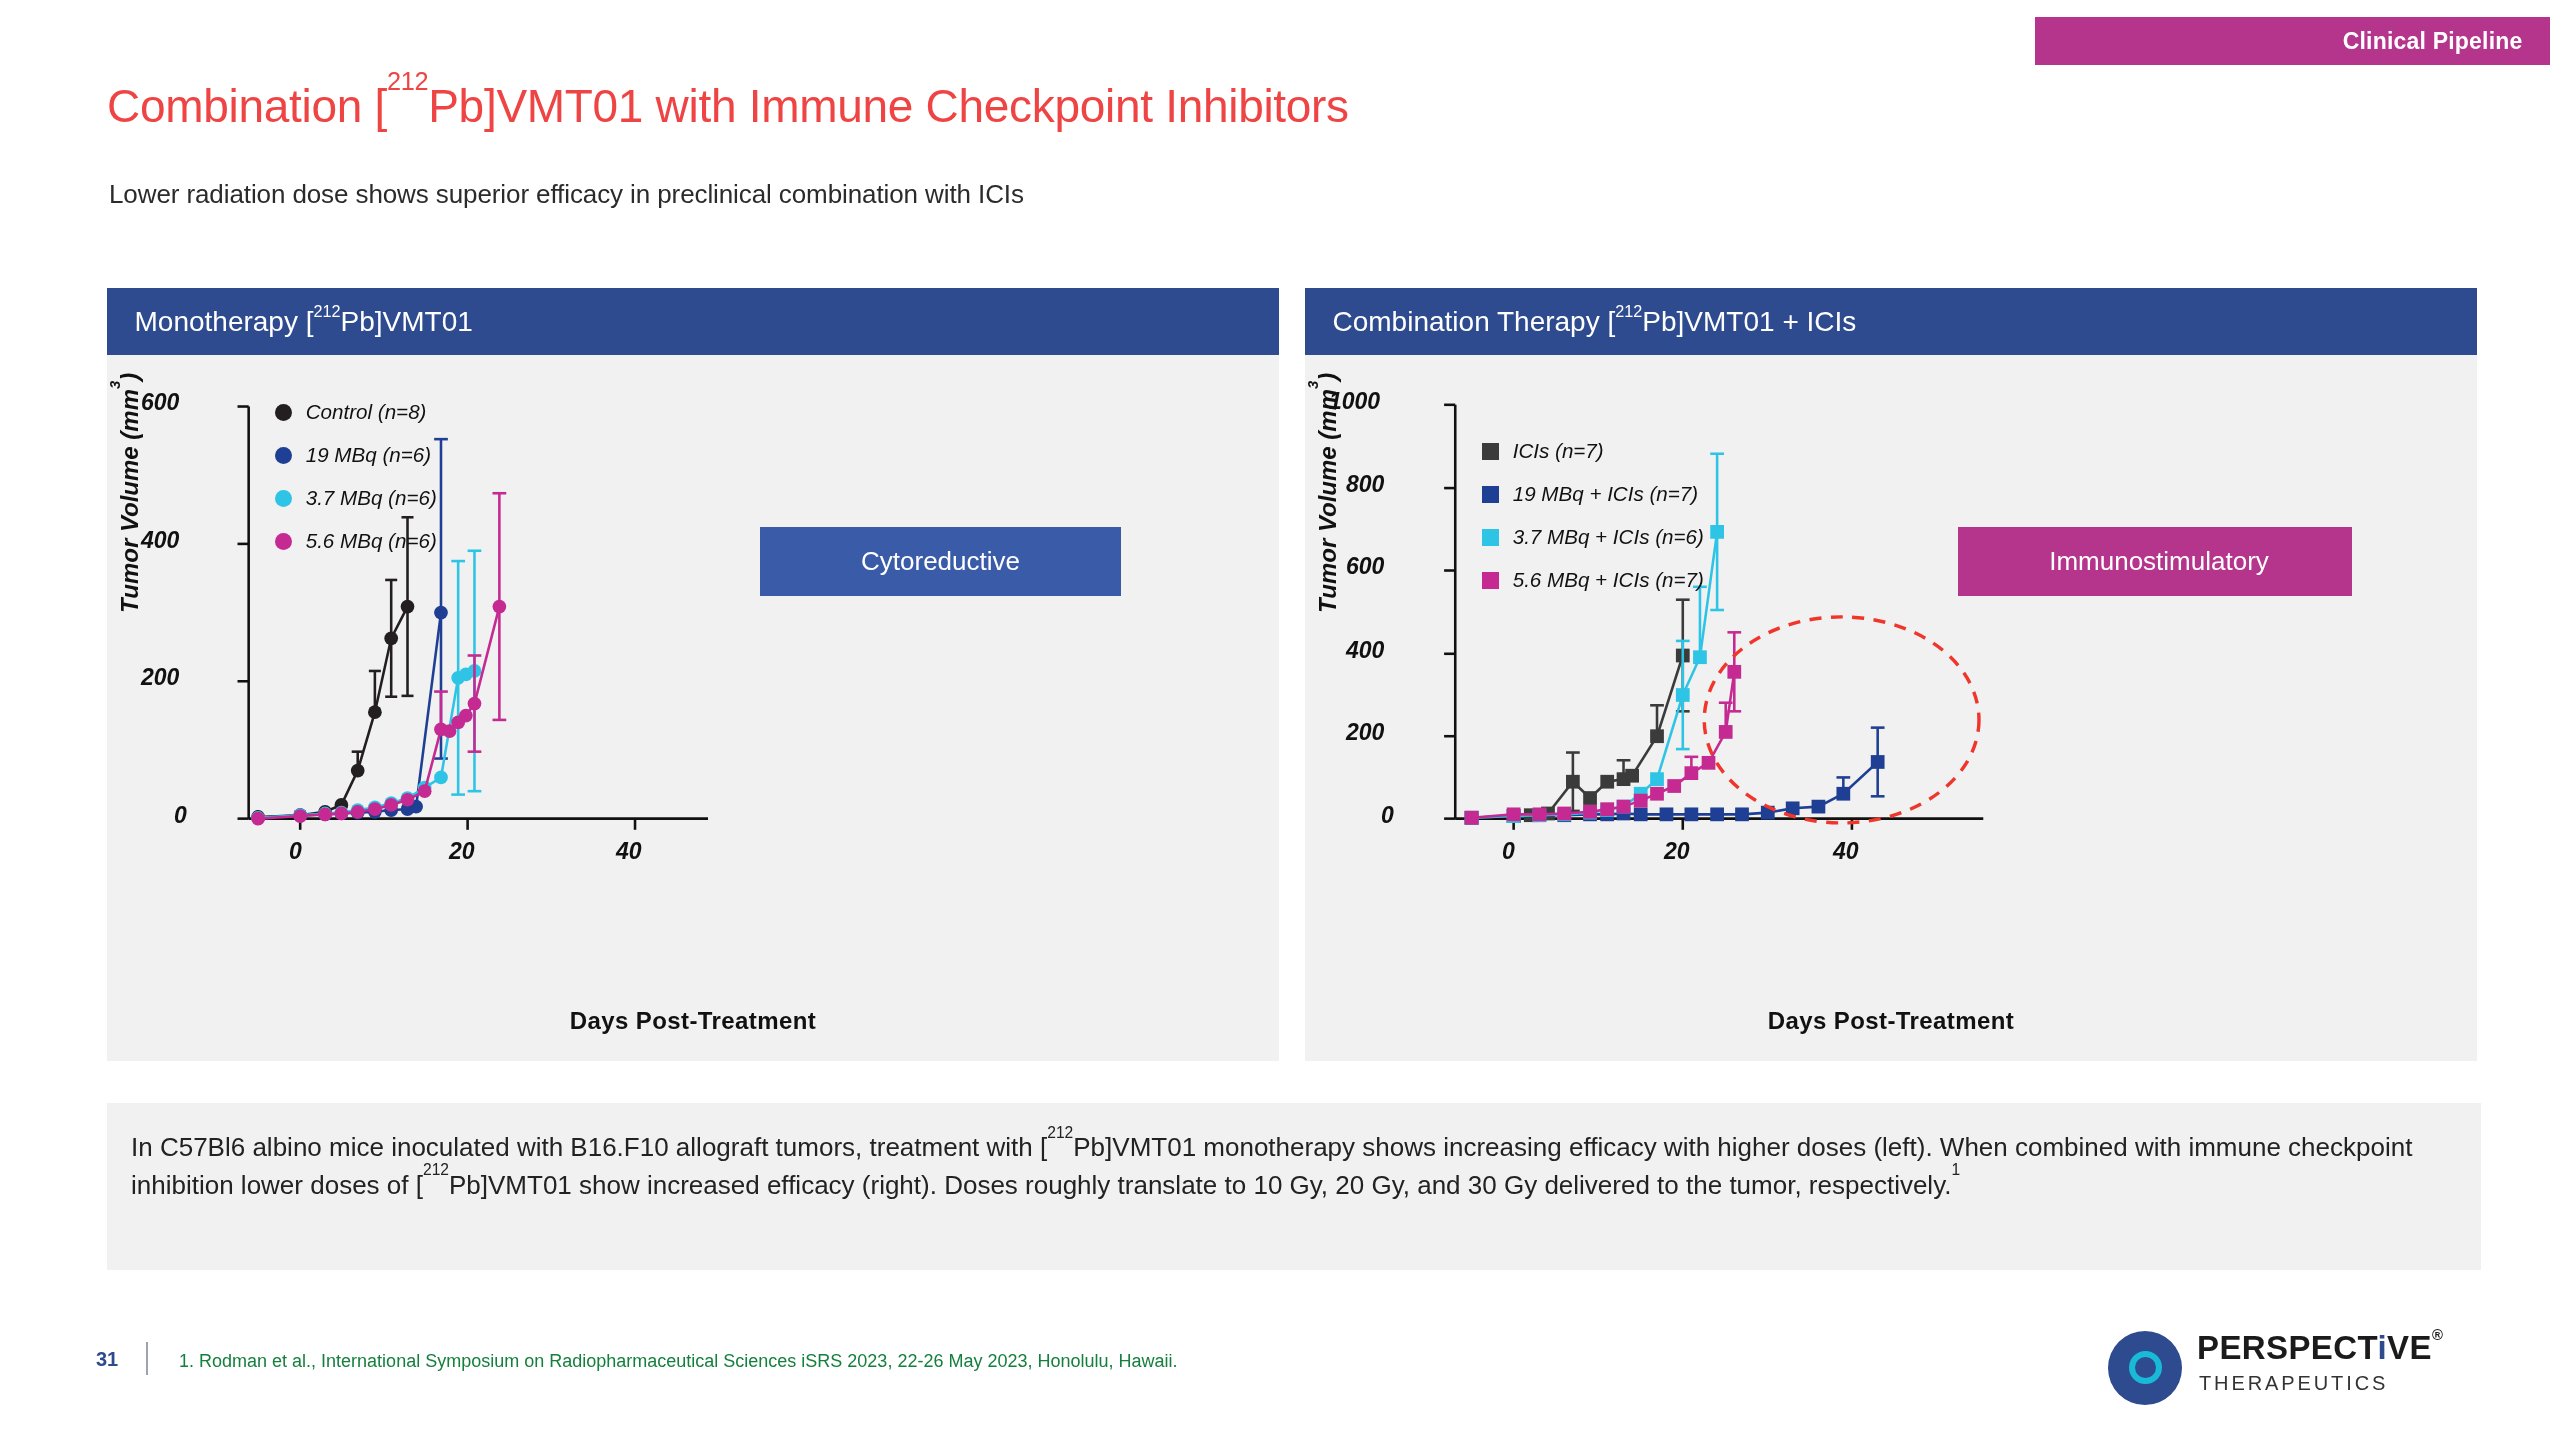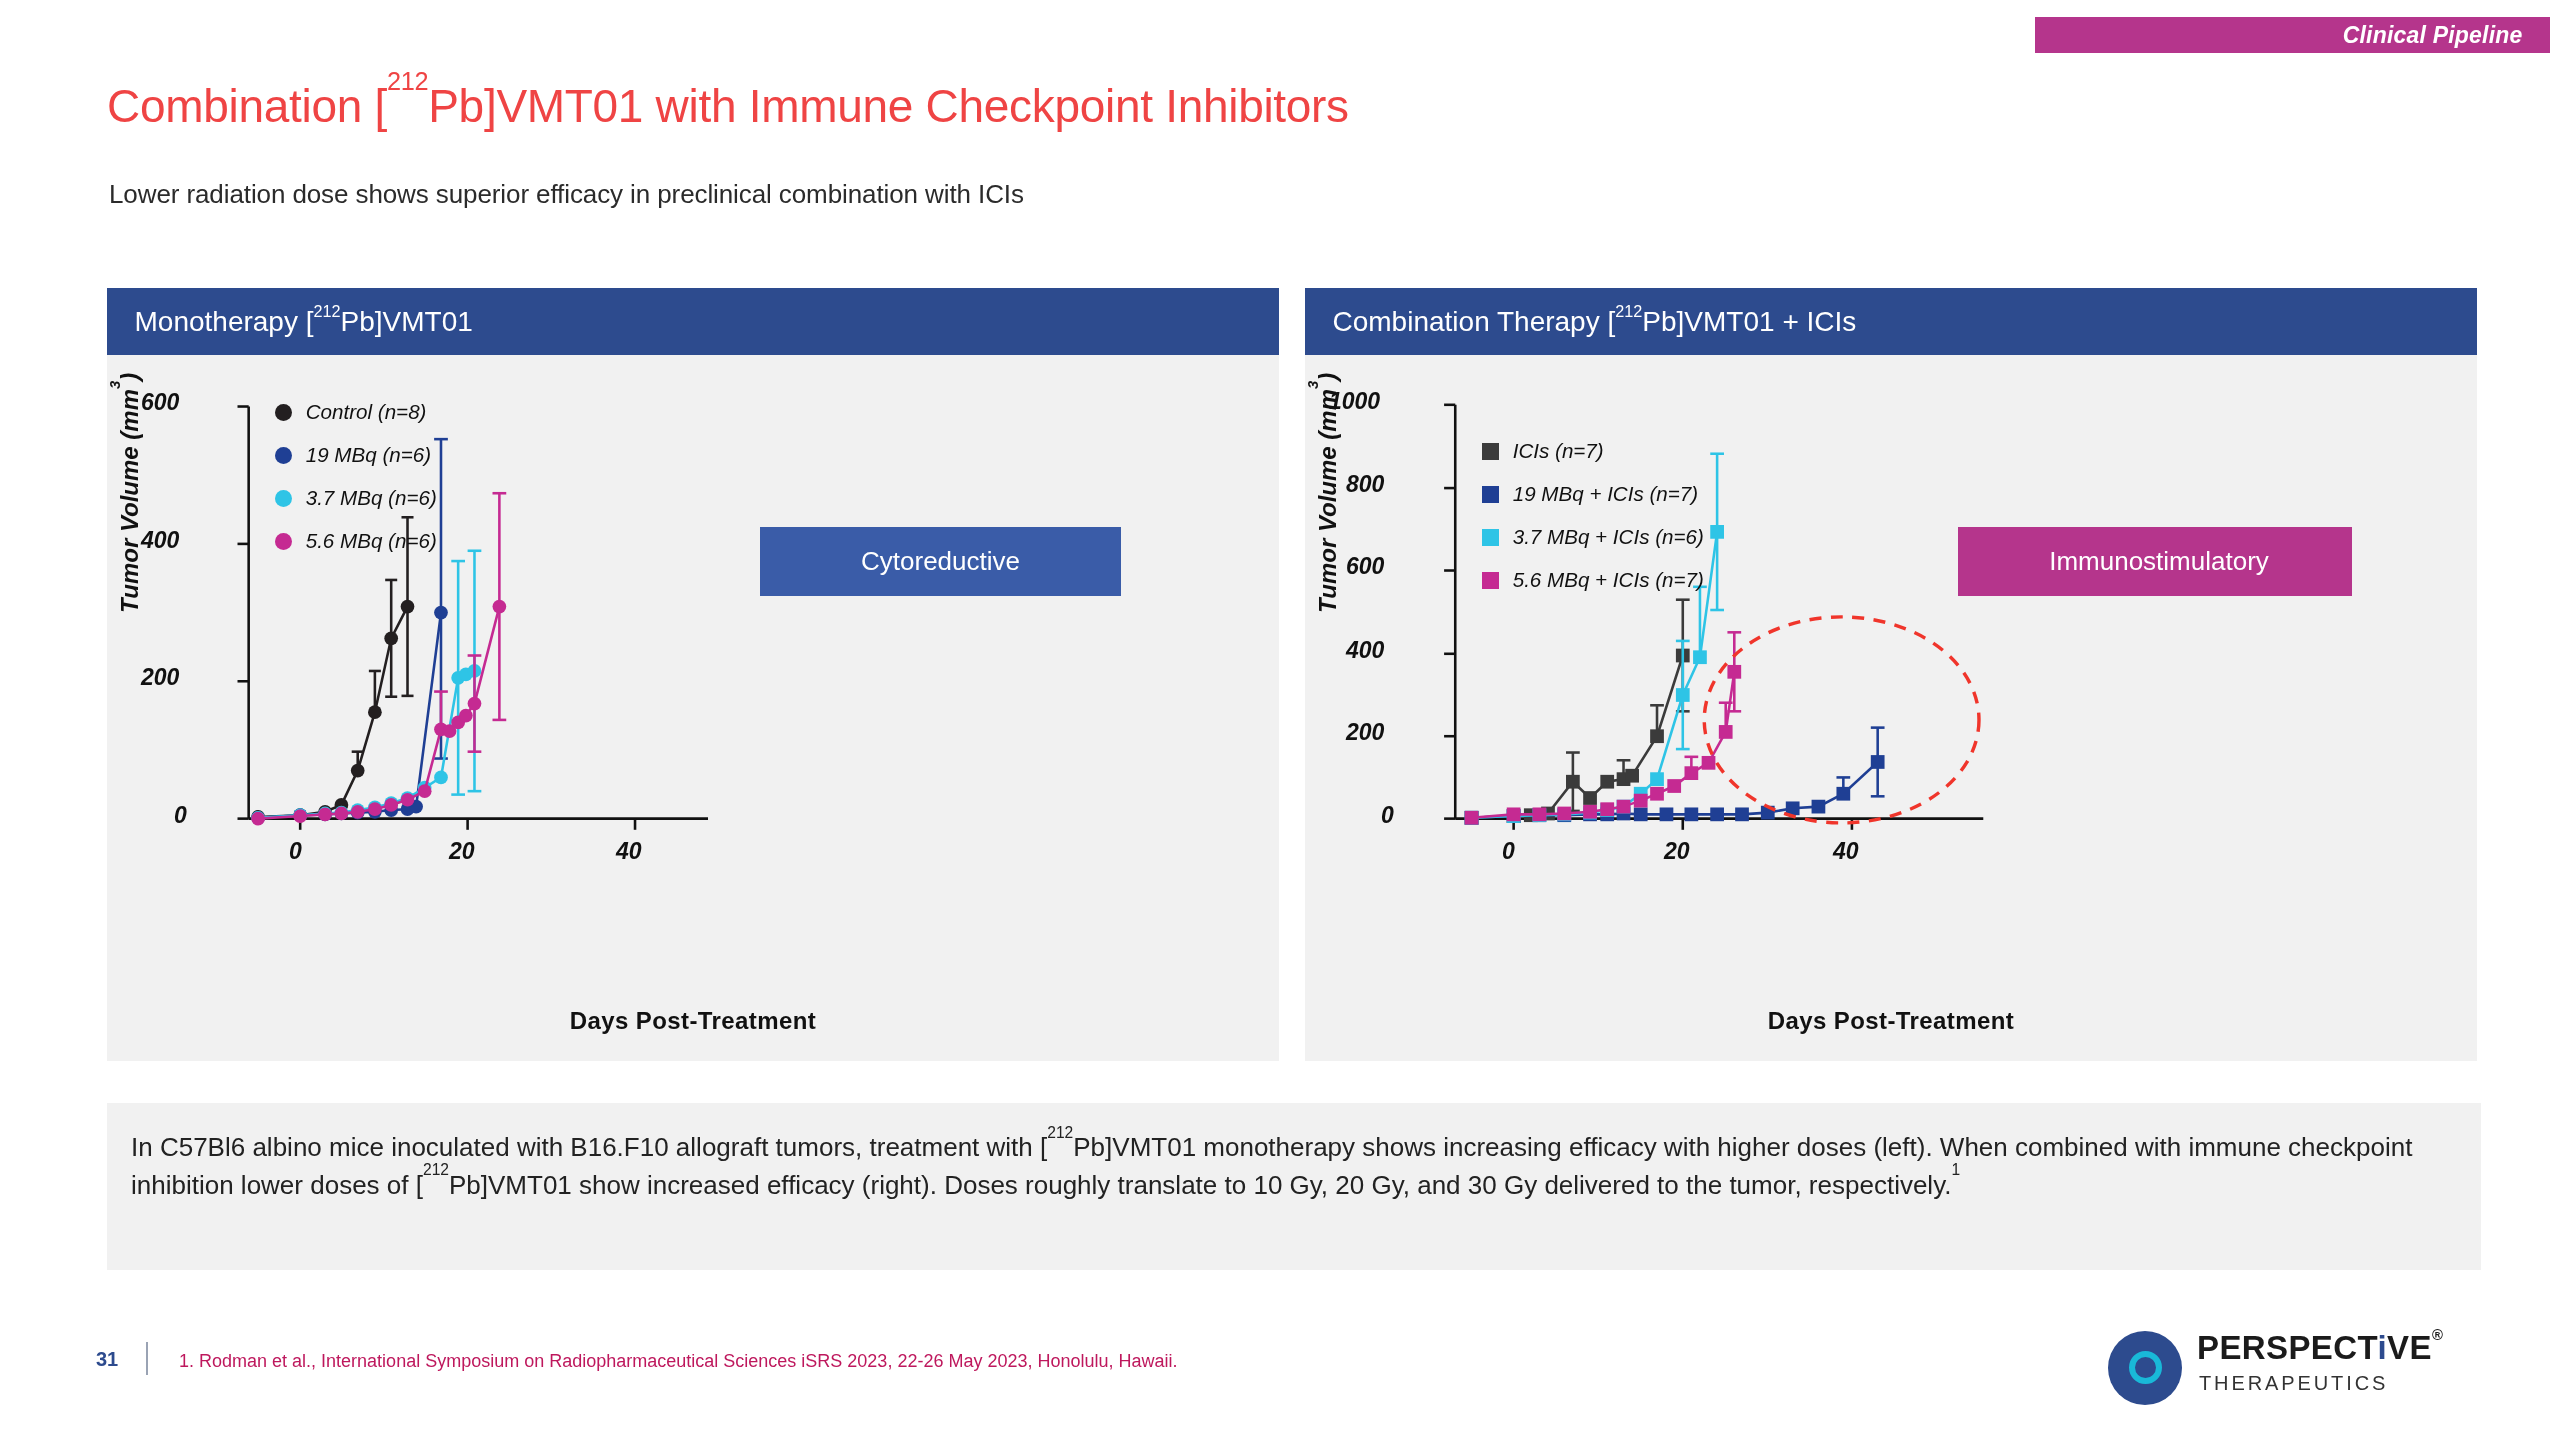--- a/index.html
+++ b/index.html
@@ -5,25 +5,25 @@
   html, body { margin:0; padding:0; }
   body {
     width:2576px; height:1449px;
     background:#ffffff;
     font-family:"Liberation Sans", sans-serif;
     position:relative;
     overflow:hidden;
   }
   
   .pipeline-badge{
-    position:absolute; left:2035px; top:17px; width:515px; height:36px;
+    position:absolute; left:2035px; top:17px; width:515px; height:48px;
     background:#b5358c; color:#ffffff;
     display:flex; align-items:center; justify-content:flex-end;
     padding-right:27.5px; box-sizing:border-box;
-    font-style:italic; font-weight:bold; font-size:23px;
+    font-weight:bold; font-size:23px;
     letter-spacing:0.2px;
   }
   .deck-title{
     position:absolute; left:107px; top:79px;
     font-size:46px; color:#ef4444; font-weight:400;
     letter-spacing:-0.3px; white-space:nowrap;
   }
   .deck-title sup{ font-size:.55em; top:-.62em; position:relative; }
   .deck-sub{
     position:absolute; left:109px; top:179px;
@@ -89,21 +89,21 @@
   .page-num{
     position:absolute; left:96px; top:1348px;
     font-size:20px; font-weight:bold; color:#2d4b8e;
   }
   .footer-divider{
     position:absolute; left:146px; top:1342px; width:1.7px; height:33px;
     background:#9aa3b4;
   }
   .footnote{
     position:absolute; left:179px; top:1351px;
-    font-size:18px; color:#be185d;
+    font-size:18px; color:#15803d;
   }
   .logo{
     position:absolute; left:2108px; top:1322px; width:378px; height:90px;
   }
   .logo-mark{
     position:absolute; left:0; top:8.6px; width:74px; height:74px;
     border-radius:50%; background:#2d4b8e;
   }
   .logo-mark:after{
     content:""; position:absolute; left:20.6px; top:20.6px;

